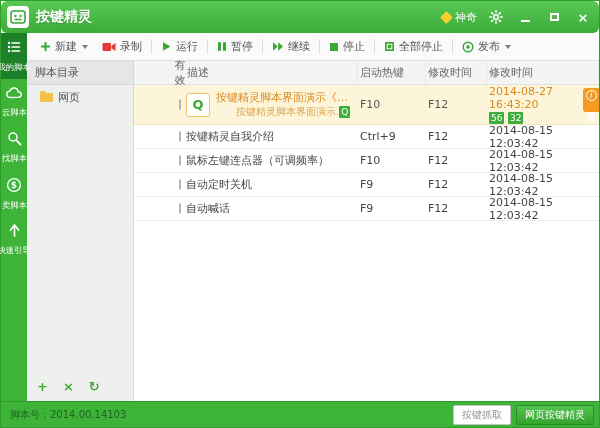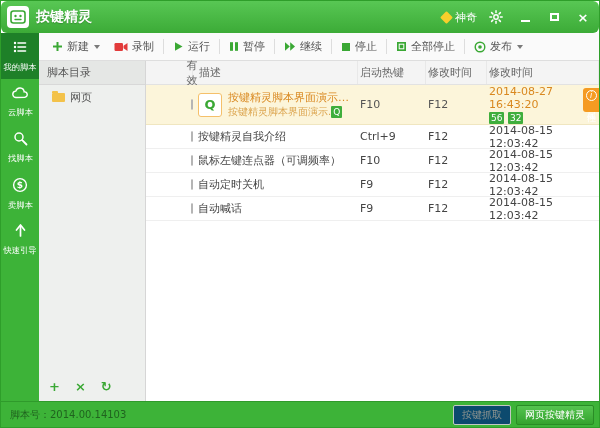--- a/index.html
+++ b/index.html
@@ -17,21 +17,21 @@
   .diamond { width:9px; height:9px; background:#f7cf2c; transform:rotate(45deg); border-radius:1px; display:inline-block; }
   .wbtn { width:20px; height:18px; display:flex; align-items:center; justify-content:center; color:#fff; cursor:pointer; }
   .min-glyph { width:9px; height:2px; background:#fff; display:inline-block; margin-top:7px; }
   .max-glyph { width:9px; height:8px; border:2px solid #fff; display:inline-block; }
   .close-btn { font-size:13px; font-weight:bold; }
 
   
   .middle { flex:1; display:flex; min-height:0; }
 
   
-  .sidebar { width:38px; flex:none; background:#3db338; display:flex; flex-direction:column; }
+  .sidebar { width:26px; flex:none; background:#3db338; display:flex; flex-direction:column; }
   .side-item { height:46px; display:flex; flex-direction:column; align-items:center; justify-content:center; color:#fff; cursor:pointer; gap:3px; }
   .side-item.active { background:#1e8028; }
   .side-label { font-size:9px; white-space:nowrap; transform:scale(.92); }
 
   .main { flex:1; display:flex; flex-direction:column; min-width:0; }
 
   
   .toolbar { height:28px; flex:none; background:#fafafa; border-bottom:1px solid #dedede; display:flex; align-items:center; padding:0 6px; }
   .tbtn { display:flex; align-items:center; gap:4px; padding:3px 7px; color:#555; cursor:pointer; white-space:nowrap; }
   .caret { width:0; height:0; border-left:3px solid transparent; border-right:3px solid transparent; border-top:4px solid #7a7a7a; display:inline-block; margin-left:1px; }
@@ -59,34 +59,34 @@
   .col-start { width:68px; flex:none; padding-left:2px; }
   .col-stop  { width:61px; flex:none; padding-left:2px; }
   .col-time  { width:112px; flex:none; padding-left:2px; }
   .trow { display:flex; align-items:center; height:24px; flex:none; border-bottom:1px solid #efefef; color:#444; cursor:pointer; }
   .trow.highlighted { height:40px; background:#fcf5da; border-bottom:1px solid #f0e6c0; color:#d9881f; }
   .trow.highlighted .col-start, .trow.highlighted .col-stop { color:#555; }
   .checkbox { width:11px; height:11px; border:1px solid #b5b5b5; background:#fff; border-radius:1px; display:inline-block; }
   .qicon { width:24px; height:24px; background:#fff; border:1px solid #f5c06a; border-radius:3px; color:#3aa834; font-weight:bold; font-size:13px; display:flex; align-items:center; justify-content:center; flex:none; margin-right:6px; }
   .desc-lines { min-width:0; overflow:hidden; }
   .row-title { font-size:11px; white-space:nowrap; overflow:hidden; text-overflow:ellipsis; }
-  .row-subtitle { font-size:10px; color:#dca54f; white-space:nowrap; overflow:hidden; }
+  .row-subtitle { font-size:10px; color:#dca54f; white-space:nowrap; overflow:hidden;margin-left:20px; }
   .hl { background:#3fae3c; color:#fff; padding:0 2px; font-size:9px; line-height:12px; border-radius:1px; display:inline-block; }
   .time-lines { line-height:13px; }
 
   
   .props-tag { position:absolute; right:0; top:27px; width:16px; padding:2px 0 4px; background:#f59b22; border-radius:3px 0 0 3px; display:flex; flex-direction:column; align-items:center; gap:3px; color:#fff; cursor:pointer; }
   .info-circle { width:11px; height:11px; border:1px solid #fff; border-radius:50%; font-size:8px; line-height:9px; text-align:center; font-style:italic; flex:none; }
   .props-label { writing-mode:vertical-rl; font-size:9px; letter-spacing:2px; }
 
   
   .statusbar { height:26px; flex:none; background:#3db338; border-top:1px solid #2f9a2b; display:flex; align-items:center; padding:0 5px 0 9px; gap:5px; }
   .script-no { color:#20631f; font-size:10px; margin-right:auto; }
   .sbtn { font-size:10px; padding:2px 8px; border-radius:2px; cursor:pointer; }
-  .sbtn.disabled { background:#0c4a6e; color:#8f948f; border:1px solid #c2c7c2; }
+  .sbtn.disabled { background:#ffffff; color:#8f948f; border:1px solid #c2c7c2; }
   .sbtn.primary { background:linear-gradient(#55c44f,#34a32e); color:#fff; border:1px solid #2a8c26; }
 </style>
 </head>
 <body>
 
 <div class="window">
 
   <div class="titlebar">
     <span class="logo">
       <svg width="16" height="16" viewBox="0 0 16 16" aria-hidden="true">

